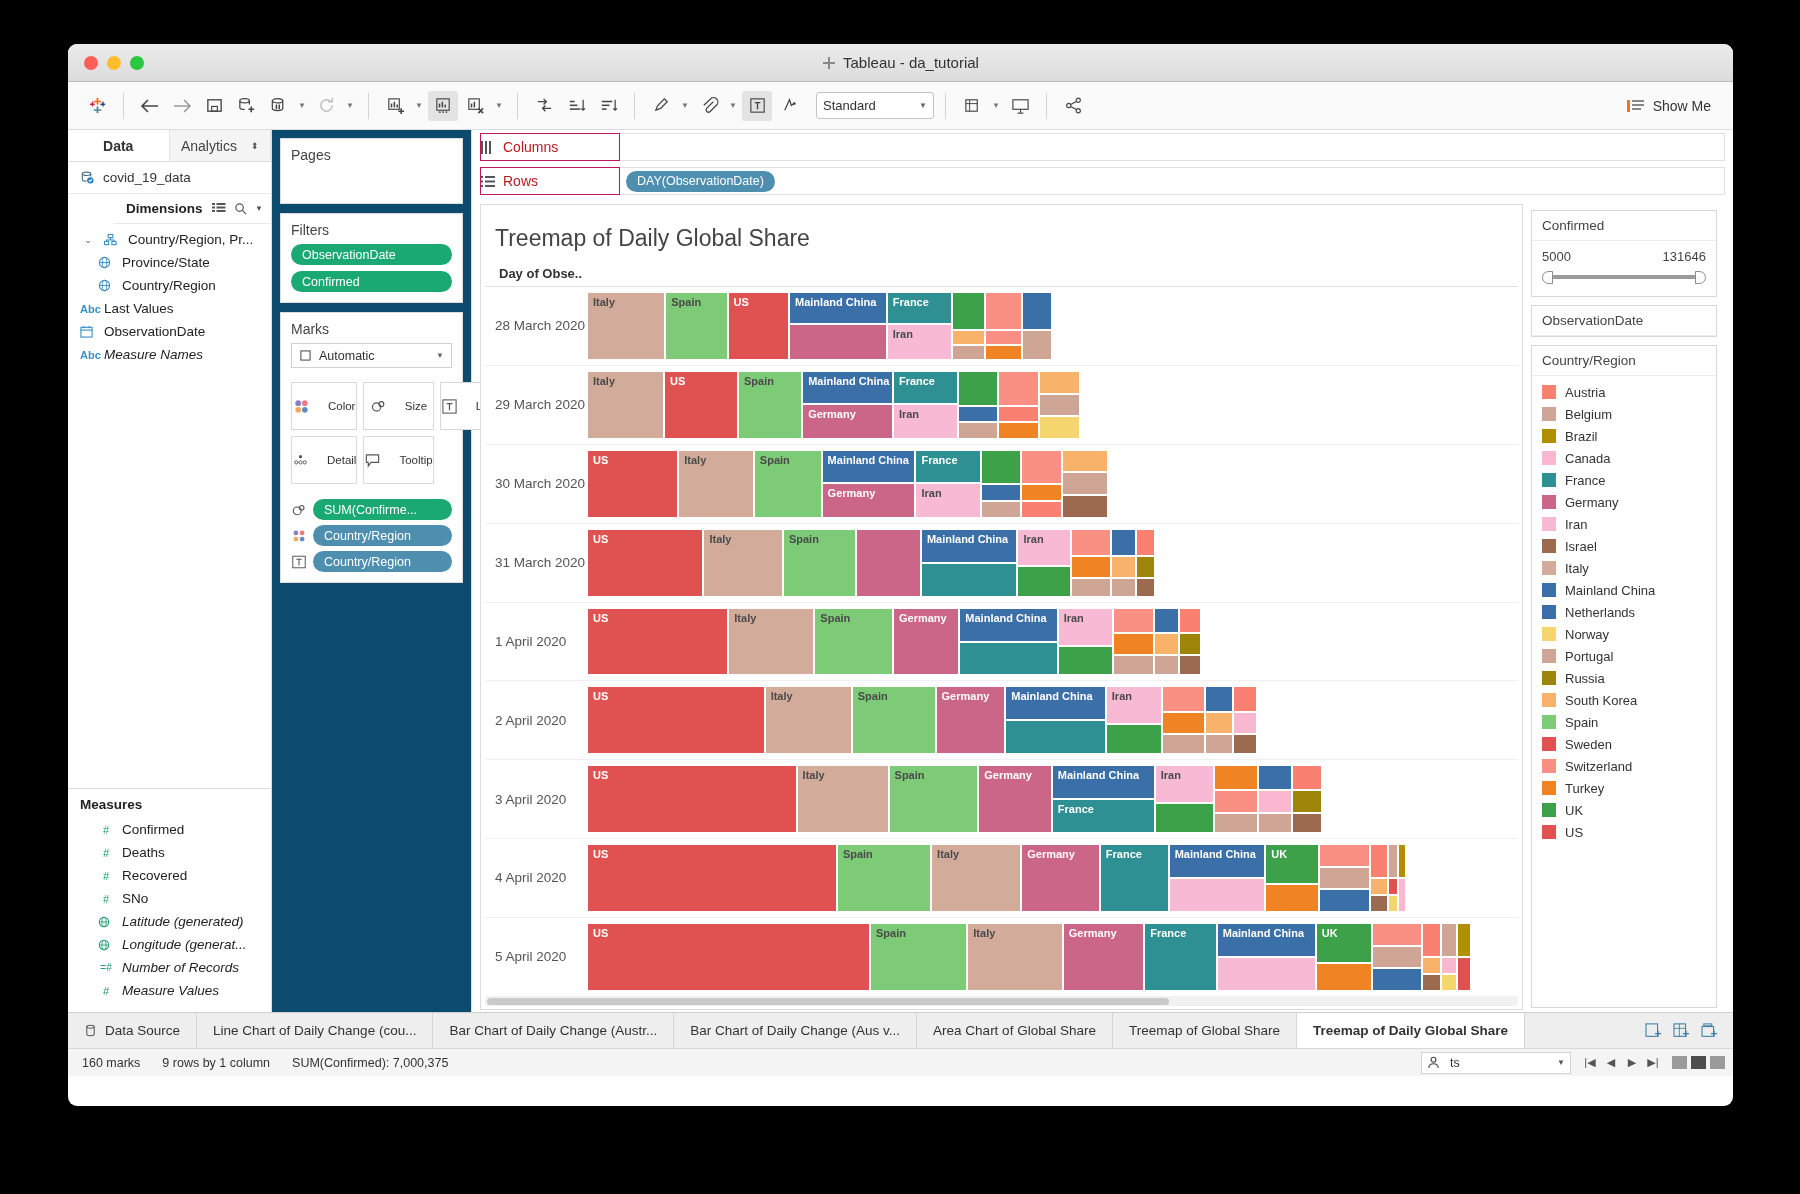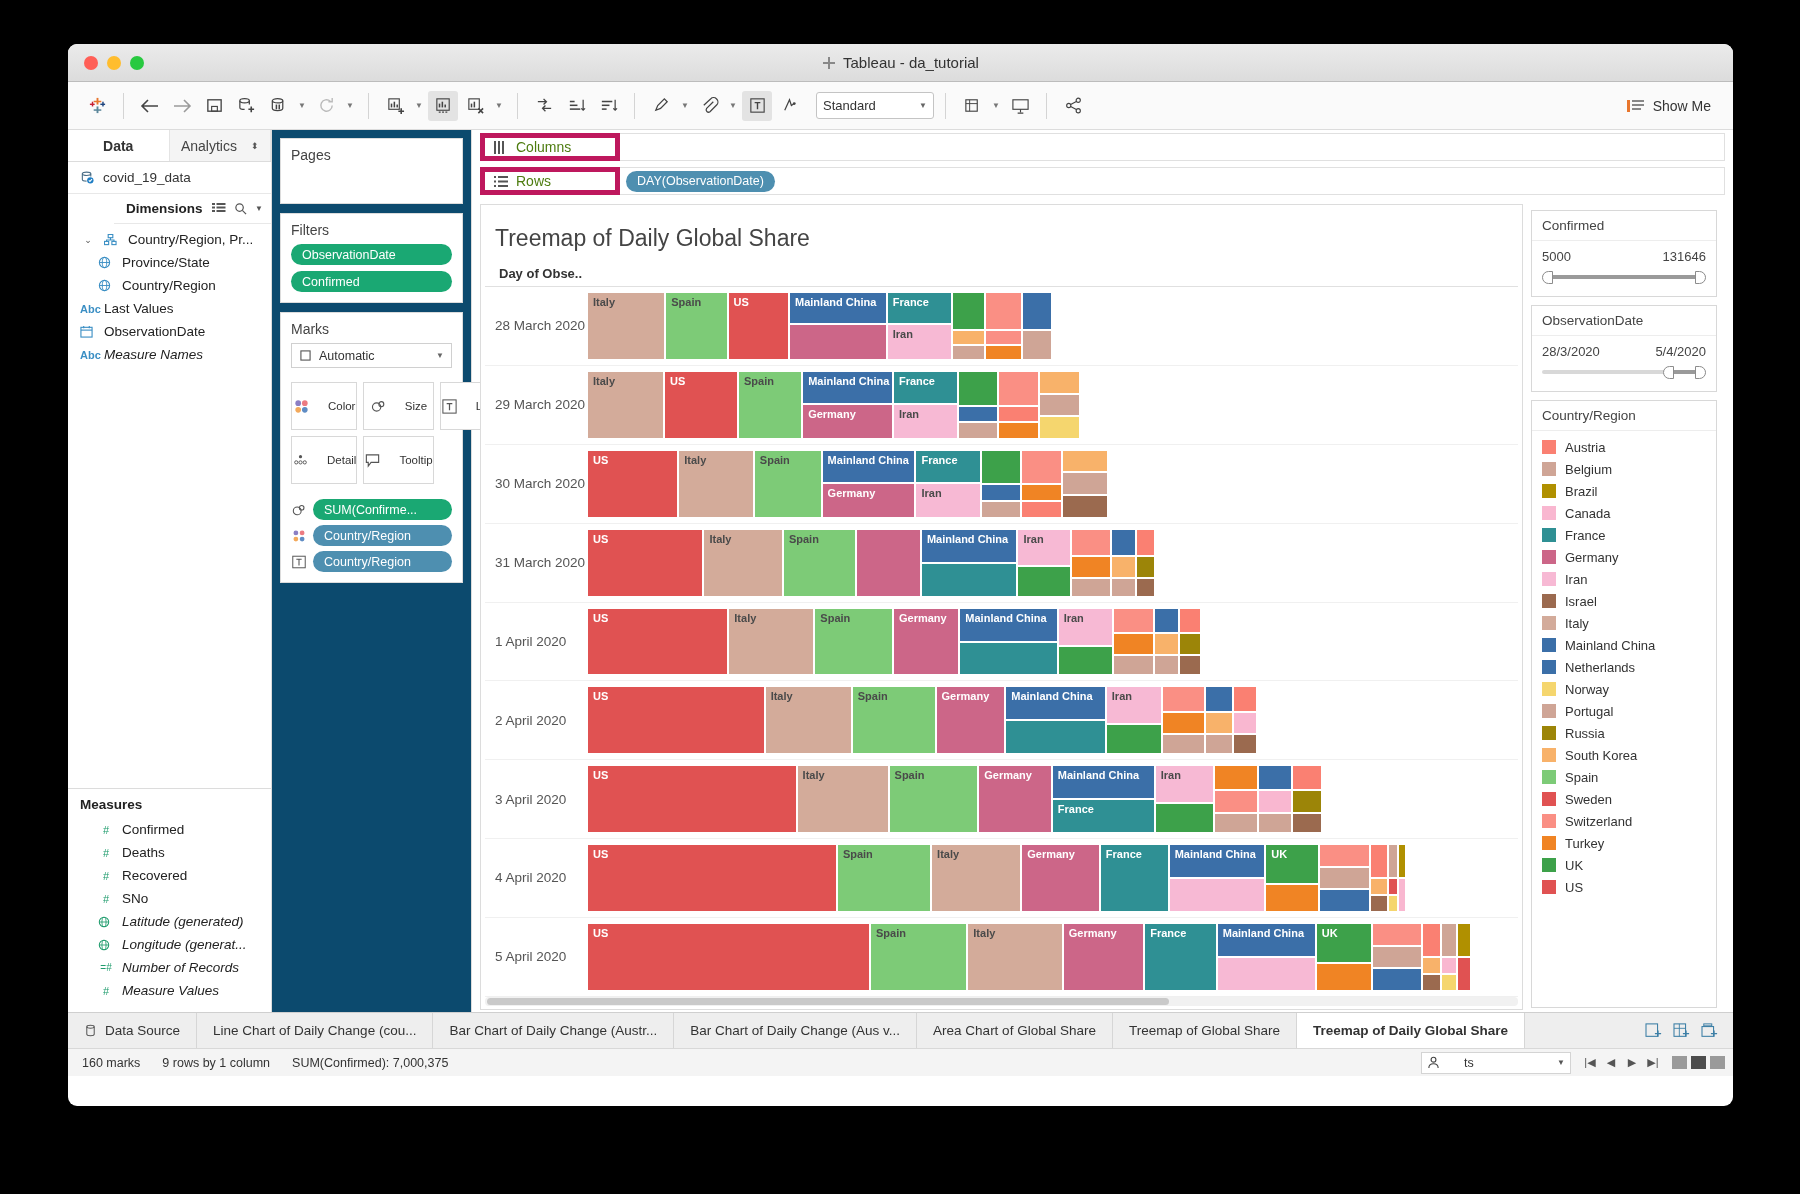--- a/index.html
+++ b/index.html
@@ -129,23 +129,23 @@
   }
   .mpills { margin-top: 9px; display: flex; flex-direction: column; gap: 5px; }
   .mpill-row { display: flex; align-items: center; gap: 6px; }
   .mpill-row .pill { flex: 1; min-width: 0; }
 
   
   .center { flex: 1; display: flex; flex-direction: column; min-width: 0; }
   .shelves { background: #fff; }
   .shelf-row { display: flex; height: 34px; align-items: center; padding: 3px 8px; gap: 0; }
   .shelf-label {
-    width: 140px; height: 28px; border: 5px solid #be185d;
-    display: flex; align-items: center; gap: 8px; padding-left: 9px;
-    font-size: 14px; color: #4d7c0f; background: #fff; flex: none;
+    width: 140px; height: 28px; border: 1px solid #be185d;
+    display: flex; align-items: center; gap: 8px; 
+    font-size: 14px; color: #b91c1c; background: #fff; flex: none;
   }
   .shelf-drop {
     flex: 1; height: 28px; border: 1px solid #e0e0e0; border-left: none;
     display: flex; align-items: center; padding: 0 6px; gap: 6px;
   }
   .shelf-drop .pill { height: 21px; font-size: 12.5px; }
 
   .vizwrap { flex: 1; display: flex; padding: 6px 8px 2px 8px; gap: 8px; min-height:0; }
   .viz {
     flex: 1; border: 1px solid #dcdcdc; background: #fff;
@@ -206,21 +206,21 @@
   .tab.active { background: #fff; font-weight: 700; }
   .tab-icons { margin-left: auto; display: flex; align-items: center; gap: 2px; padding: 0 10px; }
   .tab-icons .ti { width: 26px; height: 26px; display:flex; align-items:center; justify-content:center; color: #3d7fa6;}
   .statusbar {
     height: 28px; background: #f4f4f4; border-top: 1px solid #d8d8d8;
     display: flex; align-items: center; font-size: 12.5px; color: #333;
     padding-left: 14px; gap: 22px;
   }
   .status-right { margin-left: auto; display: flex; align-items: center; gap: 0; padding-right: 8px; }
   .userbox {
-    display: flex; align-items: center; gap: 24px; border: 1px solid #d4d4d4;
+    display: flex; align-items: center; gap: 10px; border: 1px solid #d4d4d4;
     background: #fff; height: 22px; padding: 0 5px; width: 150px; font-size: 12.5px;
   }
   .userbox .caret { margin-left: auto; font-size: 8px; color: #555;}
   .navbtns { display: flex; gap: 3px; margin-left: 10px; color: #555; font-size: 11px; }
   .navbtns span { width: 18px; text-align: center; }
   .viewbtns { display: flex; gap: 4px; margin-left: 10px; }
   .viewbtns i { width: 15px; height: 13px; background: #9a9a9a; display: inline-block; }
   .viewbtns i.sel { background: #4d4d4d; }
   svg { display: block; }
 </style>
@@ -940,32 +940,20 @@
                 <div class="track"></div>
                 <div class="fill" style="left:8px;right:8px"></div>
                 <div class="handle lft" style="left:0"></div>
                 <div class="handle rgt" style="right:0"></div>
               </div>
             </div>
           </div>
 
           <div class="rcard">
             <div class="rcard-title">ObservationDate</div>
-            <div class="rcard-body">
-              <div class="rminmax">
-                <span>28/3/2020</span>
-                <span>5/4/2020</span>
-              </div>
-              <div class="slider">
-                <div class="track"></div>
-                <div class="fill" style="left:76%;right:8px"></div>
-                <div class="handle lft" style="left:74%"></div>
-                <div class="handle rgt" style="right:0"></div>
-              </div>
-            </div>
           </div>
 
           <div class="rcard" style="flex:1;overflow:hidden;display:flex;flex-direction:column">
             <div class="rcard-title">Country/Region</div>
             <div class="legend-list" id="legend-list">
                 <div class="leg-item">
                   <span class="swatch" style="background: rgb(250, 128, 114);"></span>
                   <span>Austria</span>
                 </div>
                 <div class="leg-item">

